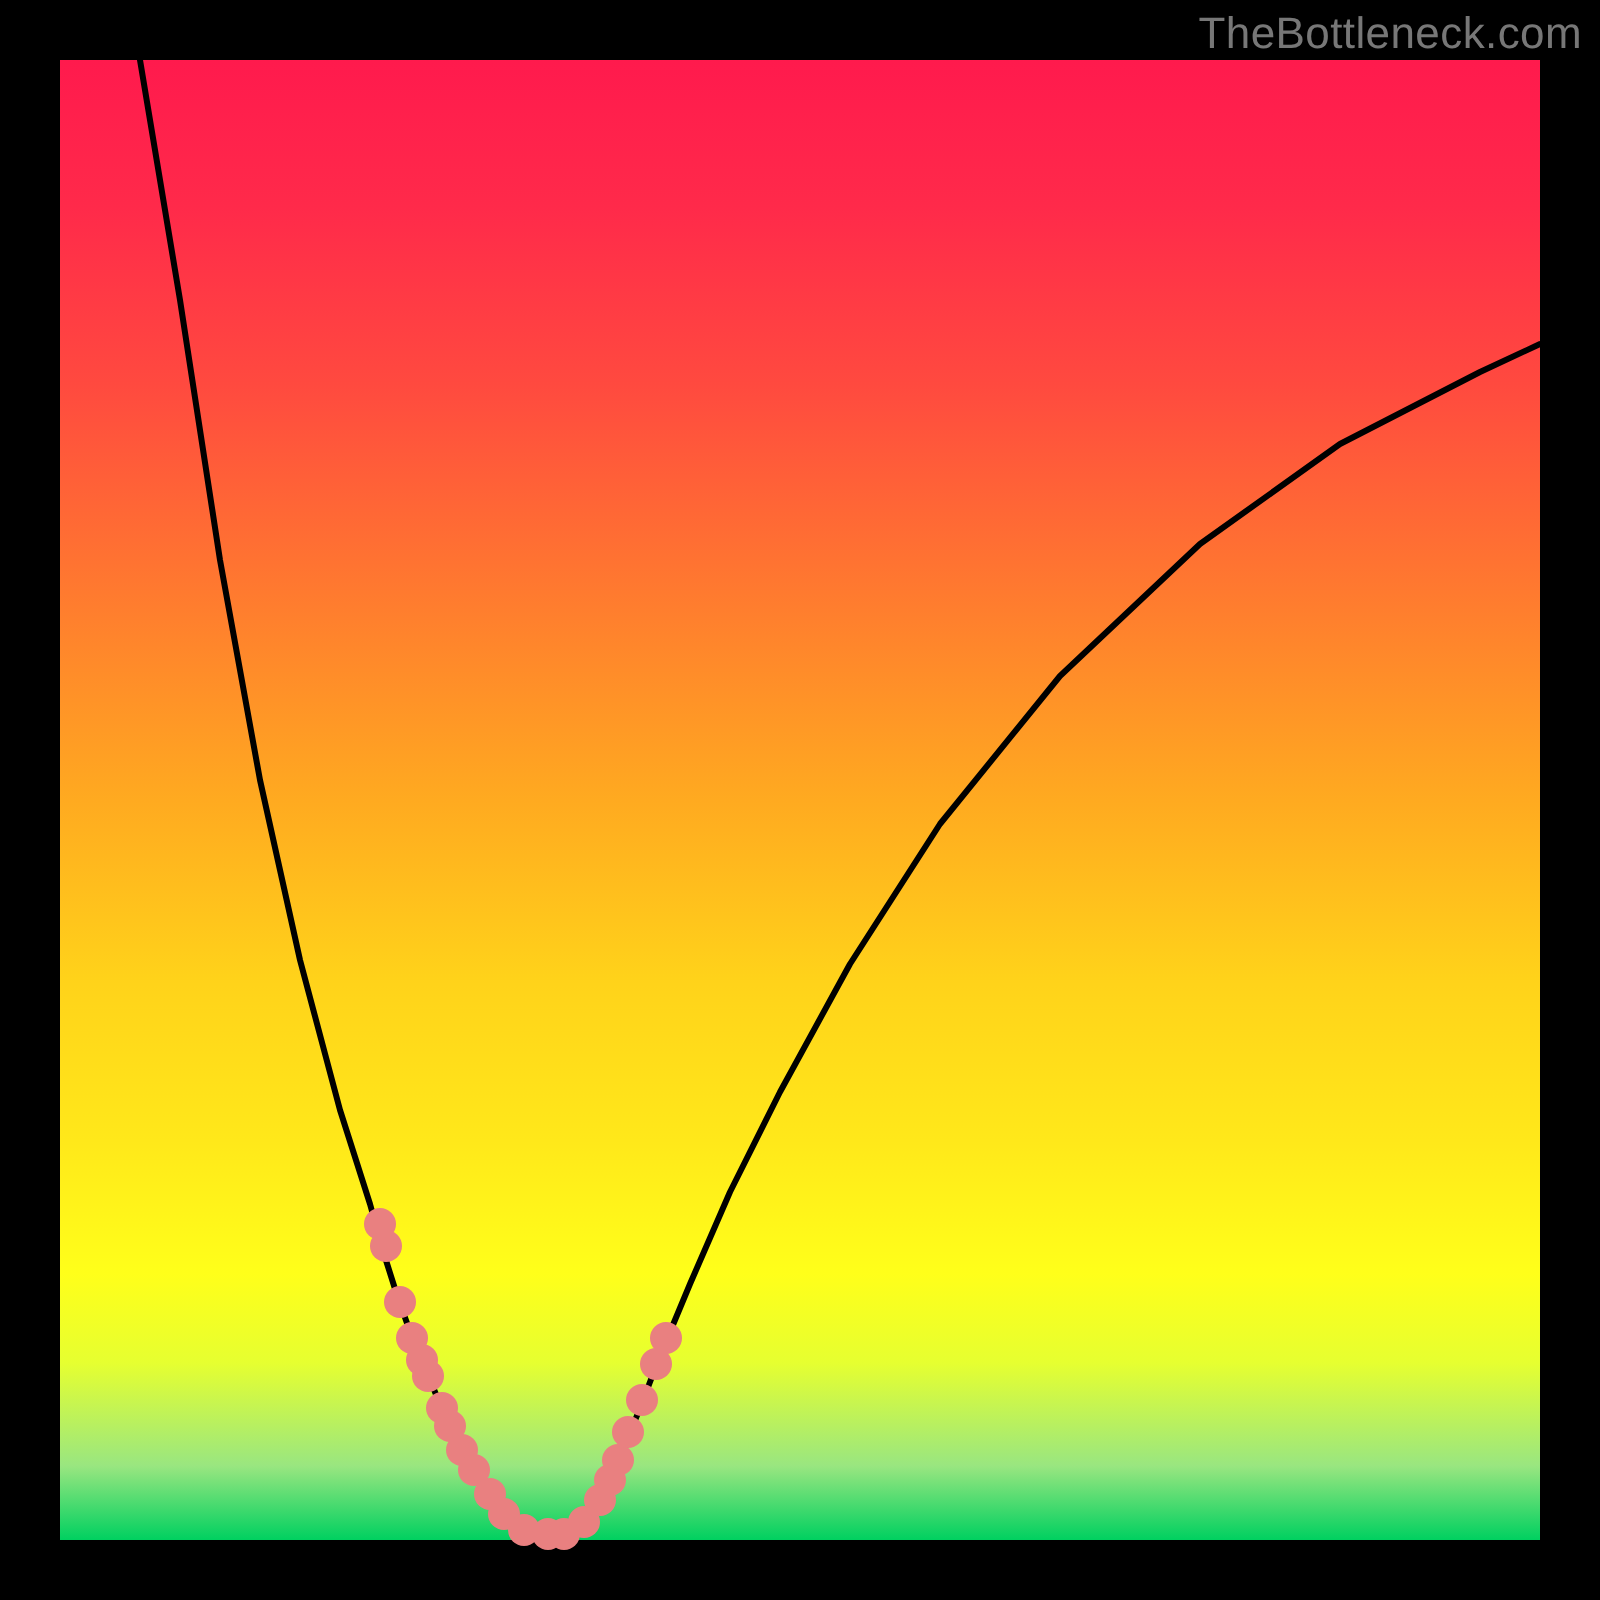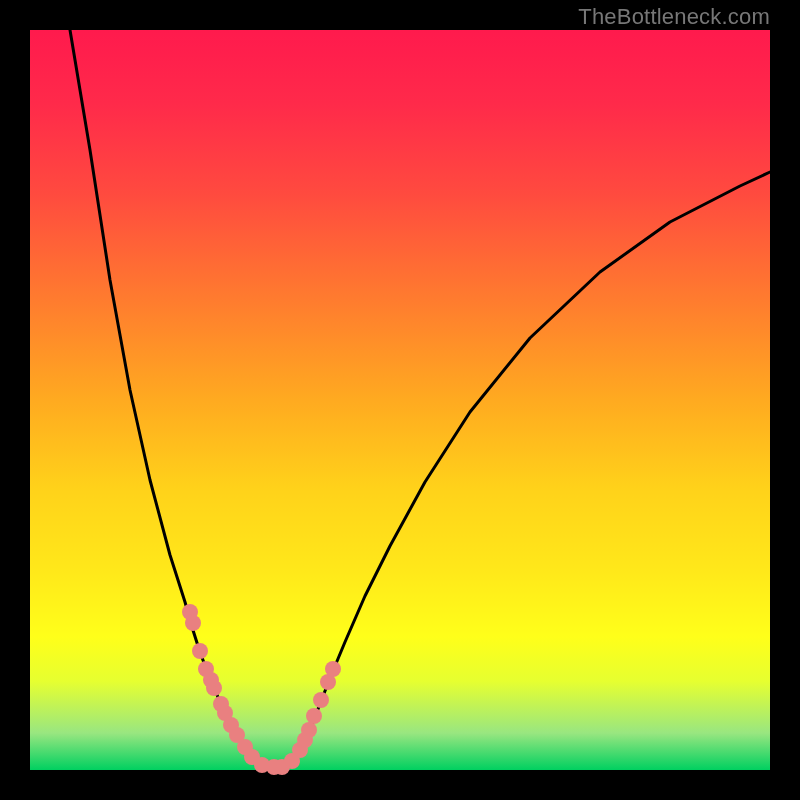--- a/index.html
+++ b/index.html
@@ -37,21 +37,21 @@
       #ffe81a 73%,
       #ffff1a 82%,
       #e6ff30 88%,
       #99e680 95%,
       #00d060 100%
     );
   }
   .watermark {
     position: absolute;
     top: 4px;
-    right: 30px;
+    right: 9px;
     color: #777;
     font-size: 22px;
     font-weight: 500;
     letter-spacing: 0.2px;
     user-select: none;
   }
   svg.overlay {
     position: absolute;
     left: 0;
     top: 0;

